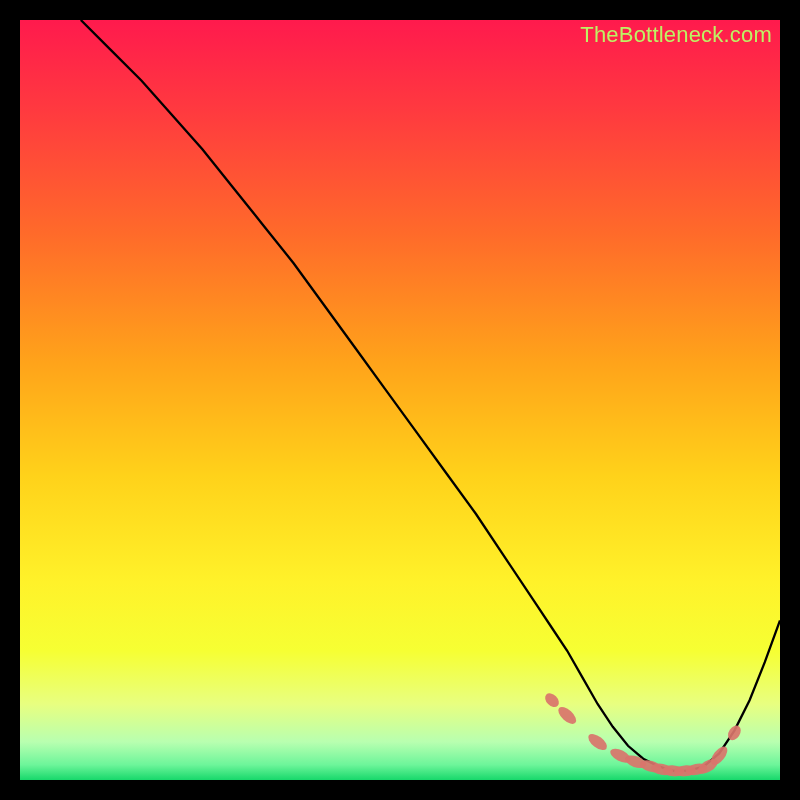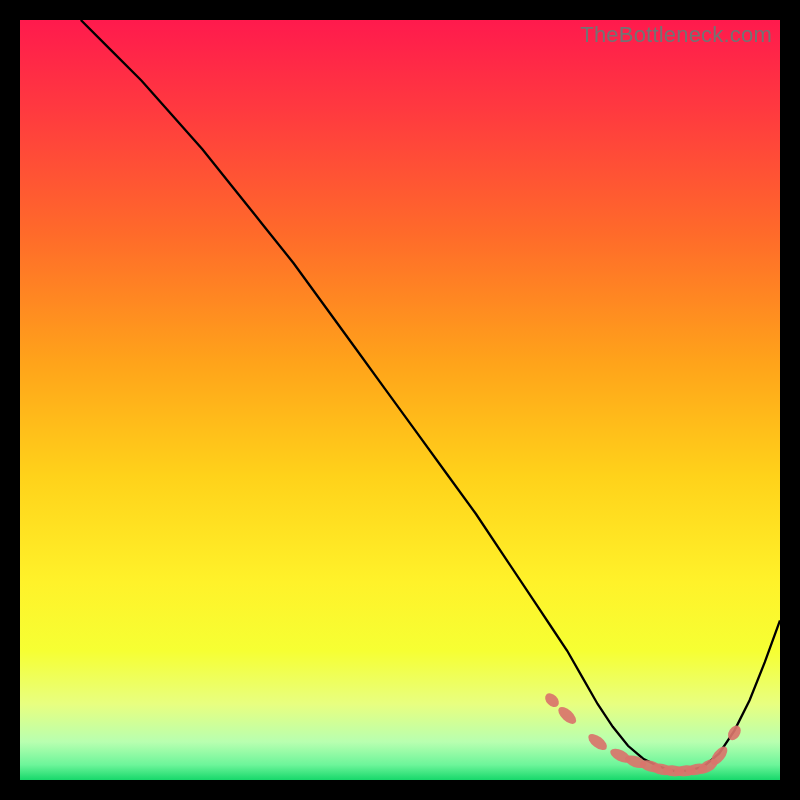--- a/index.html
+++ b/index.html
@@ -24,21 +24,21 @@
     top: 0;
     width: 760px;
     height: 760px;
   }
   .watermark {
     position: absolute;
     top: 2px;
     right: 8px;
     font-family: Arial, Helvetica, sans-serif;
     font-size: 22px;
-    color: #737373;
+    color: #bef264;
     letter-spacing: 0.2px;
     font-weight: 500;
   }
 </style>
 </head>
 <body>
 
 <div class="frame">
   <svg class="plot-area" viewBox="0 0 760 760">
     <defs>

